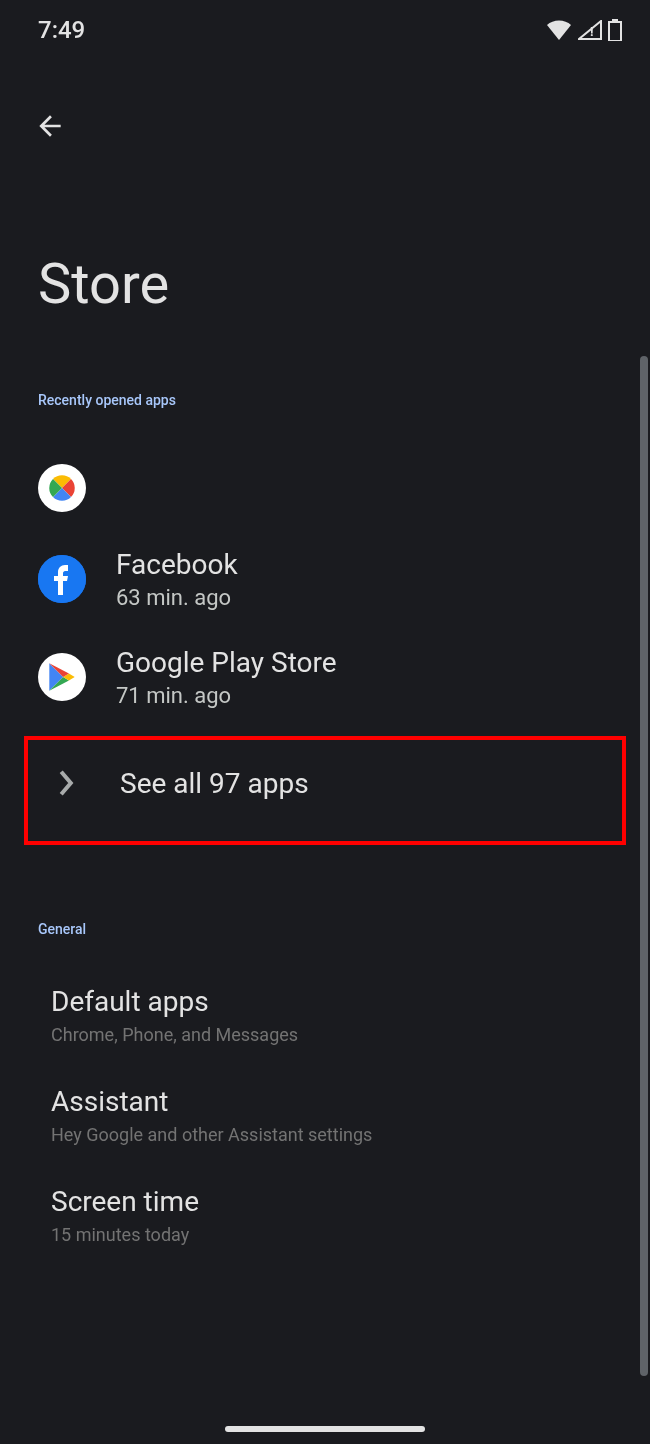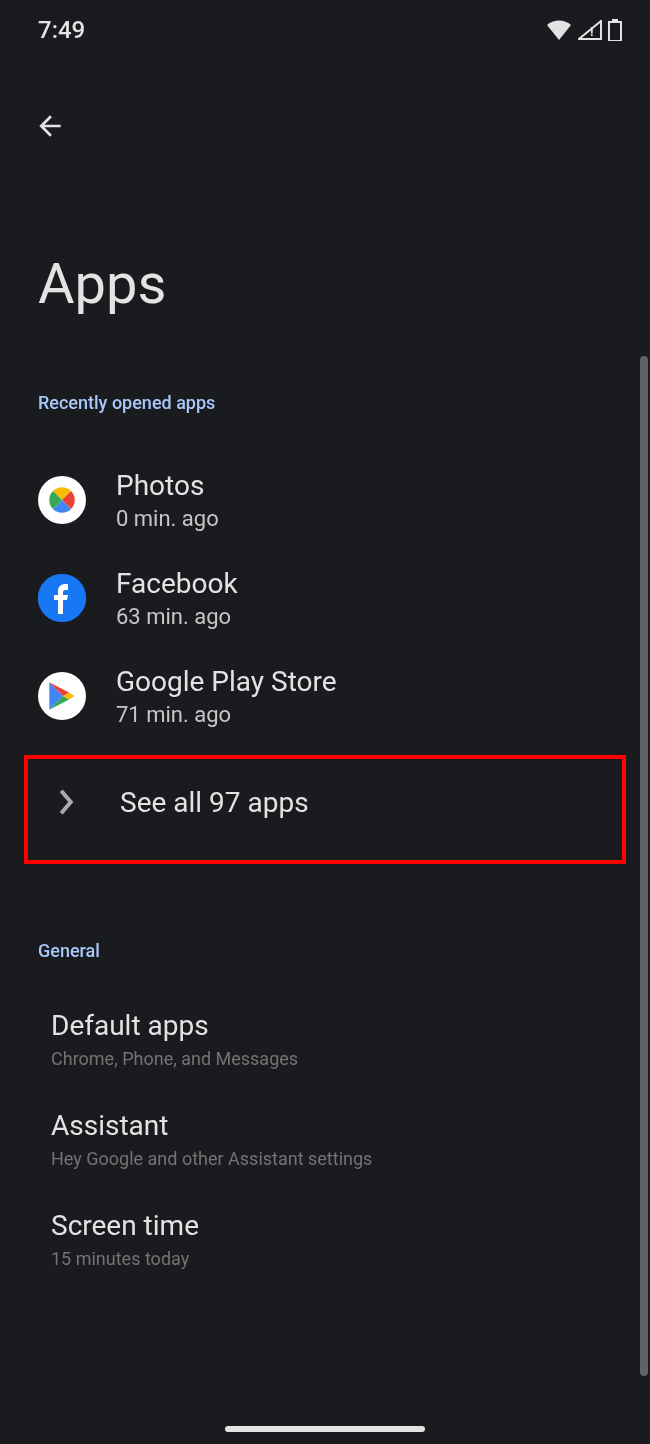--- a/index.html
+++ b/index.html
@@ -47,21 +47,21 @@
     }
     .page-title {
       font-size: 56px;
       font-weight: 400;
       color: #e3e3e3;
       padding: 110px 0 0 38px;
       line-height: 1;
     }
     .section-header {
       color: #a8c7fa;
-      font-size: 18px;
+      font-size: 14px;
       font-weight: 500;
       padding: 80px 0 0 38px;
     }
     .section-header.general {
       padding-top: 76px;
     }
     .app-list {
       padding-top: 38px;
     }
     .app-item {
@@ -178,38 +178,34 @@
 </div>
 
 <div class="app-bar">
   <div class="back-button">
     <svg width="32" height="32" viewBox="0 0 24 24" fill="#e3e3e3">
       <path d="M20 11H7.83l5.59-5.59L12 4l-8 8 8 8 1.41-1.41L7.83 13H20z"></path>
     </svg>
   </div>
 </div>
 
-<h1 class="page-title">Apps</h1>
+<h1 class="page-title">Store</h1>
 
 <div class="section-header">Recently opened apps</div>
 
 <div class="app-list">
   <div class="app-item">
     <div class="app-icon white-bg">
       <svg width="34" height="34" viewBox="0 0 48 48">
         <path fill="#FBBC04" d="M24 24 L24 6 A18 18 0 0 1 42 24 Z" transform="rotate(-45 24 24)"></path>
         <path fill="#EA4335" d="M24 24 L42 24 A18 18 0 0 1 24 42 Z" transform="rotate(-45 24 24)"></path>
         <path fill="#4285F4" d="M24 24 L24 42 A18 18 0 0 1 6 24 Z" transform="rotate(-45 24 24)"></path>
         <path fill="#34A853" d="M24 24 L6 24 A18 18 0 0 1 24 6 Z" transform="rotate(-45 24 24)"></path>
       </svg>
     </div>
-    <div class="app-info">
-      <span class="app-name">Photos</span>
-      <span class="app-subtitle">0 min. ago</span>
-    </div>
   </div>
 
   <div class="app-item">
     <div class="app-icon" style="background:#1877f2">
       <svg width="48" height="48" viewBox="0 0 48 48">
         <circle cx="24" cy="24" r="24" fill="#1877f2"></circle>
         <path fill="#ffffff" d="M30 16h-3c-1 0-2 1-2 2v3h5l-1 5h-4v14h-5V26h-4v-5h4v-4c0-4 3-7 7-7h3z"></path>
       </svg>
     </div>
     <div class="app-info">

